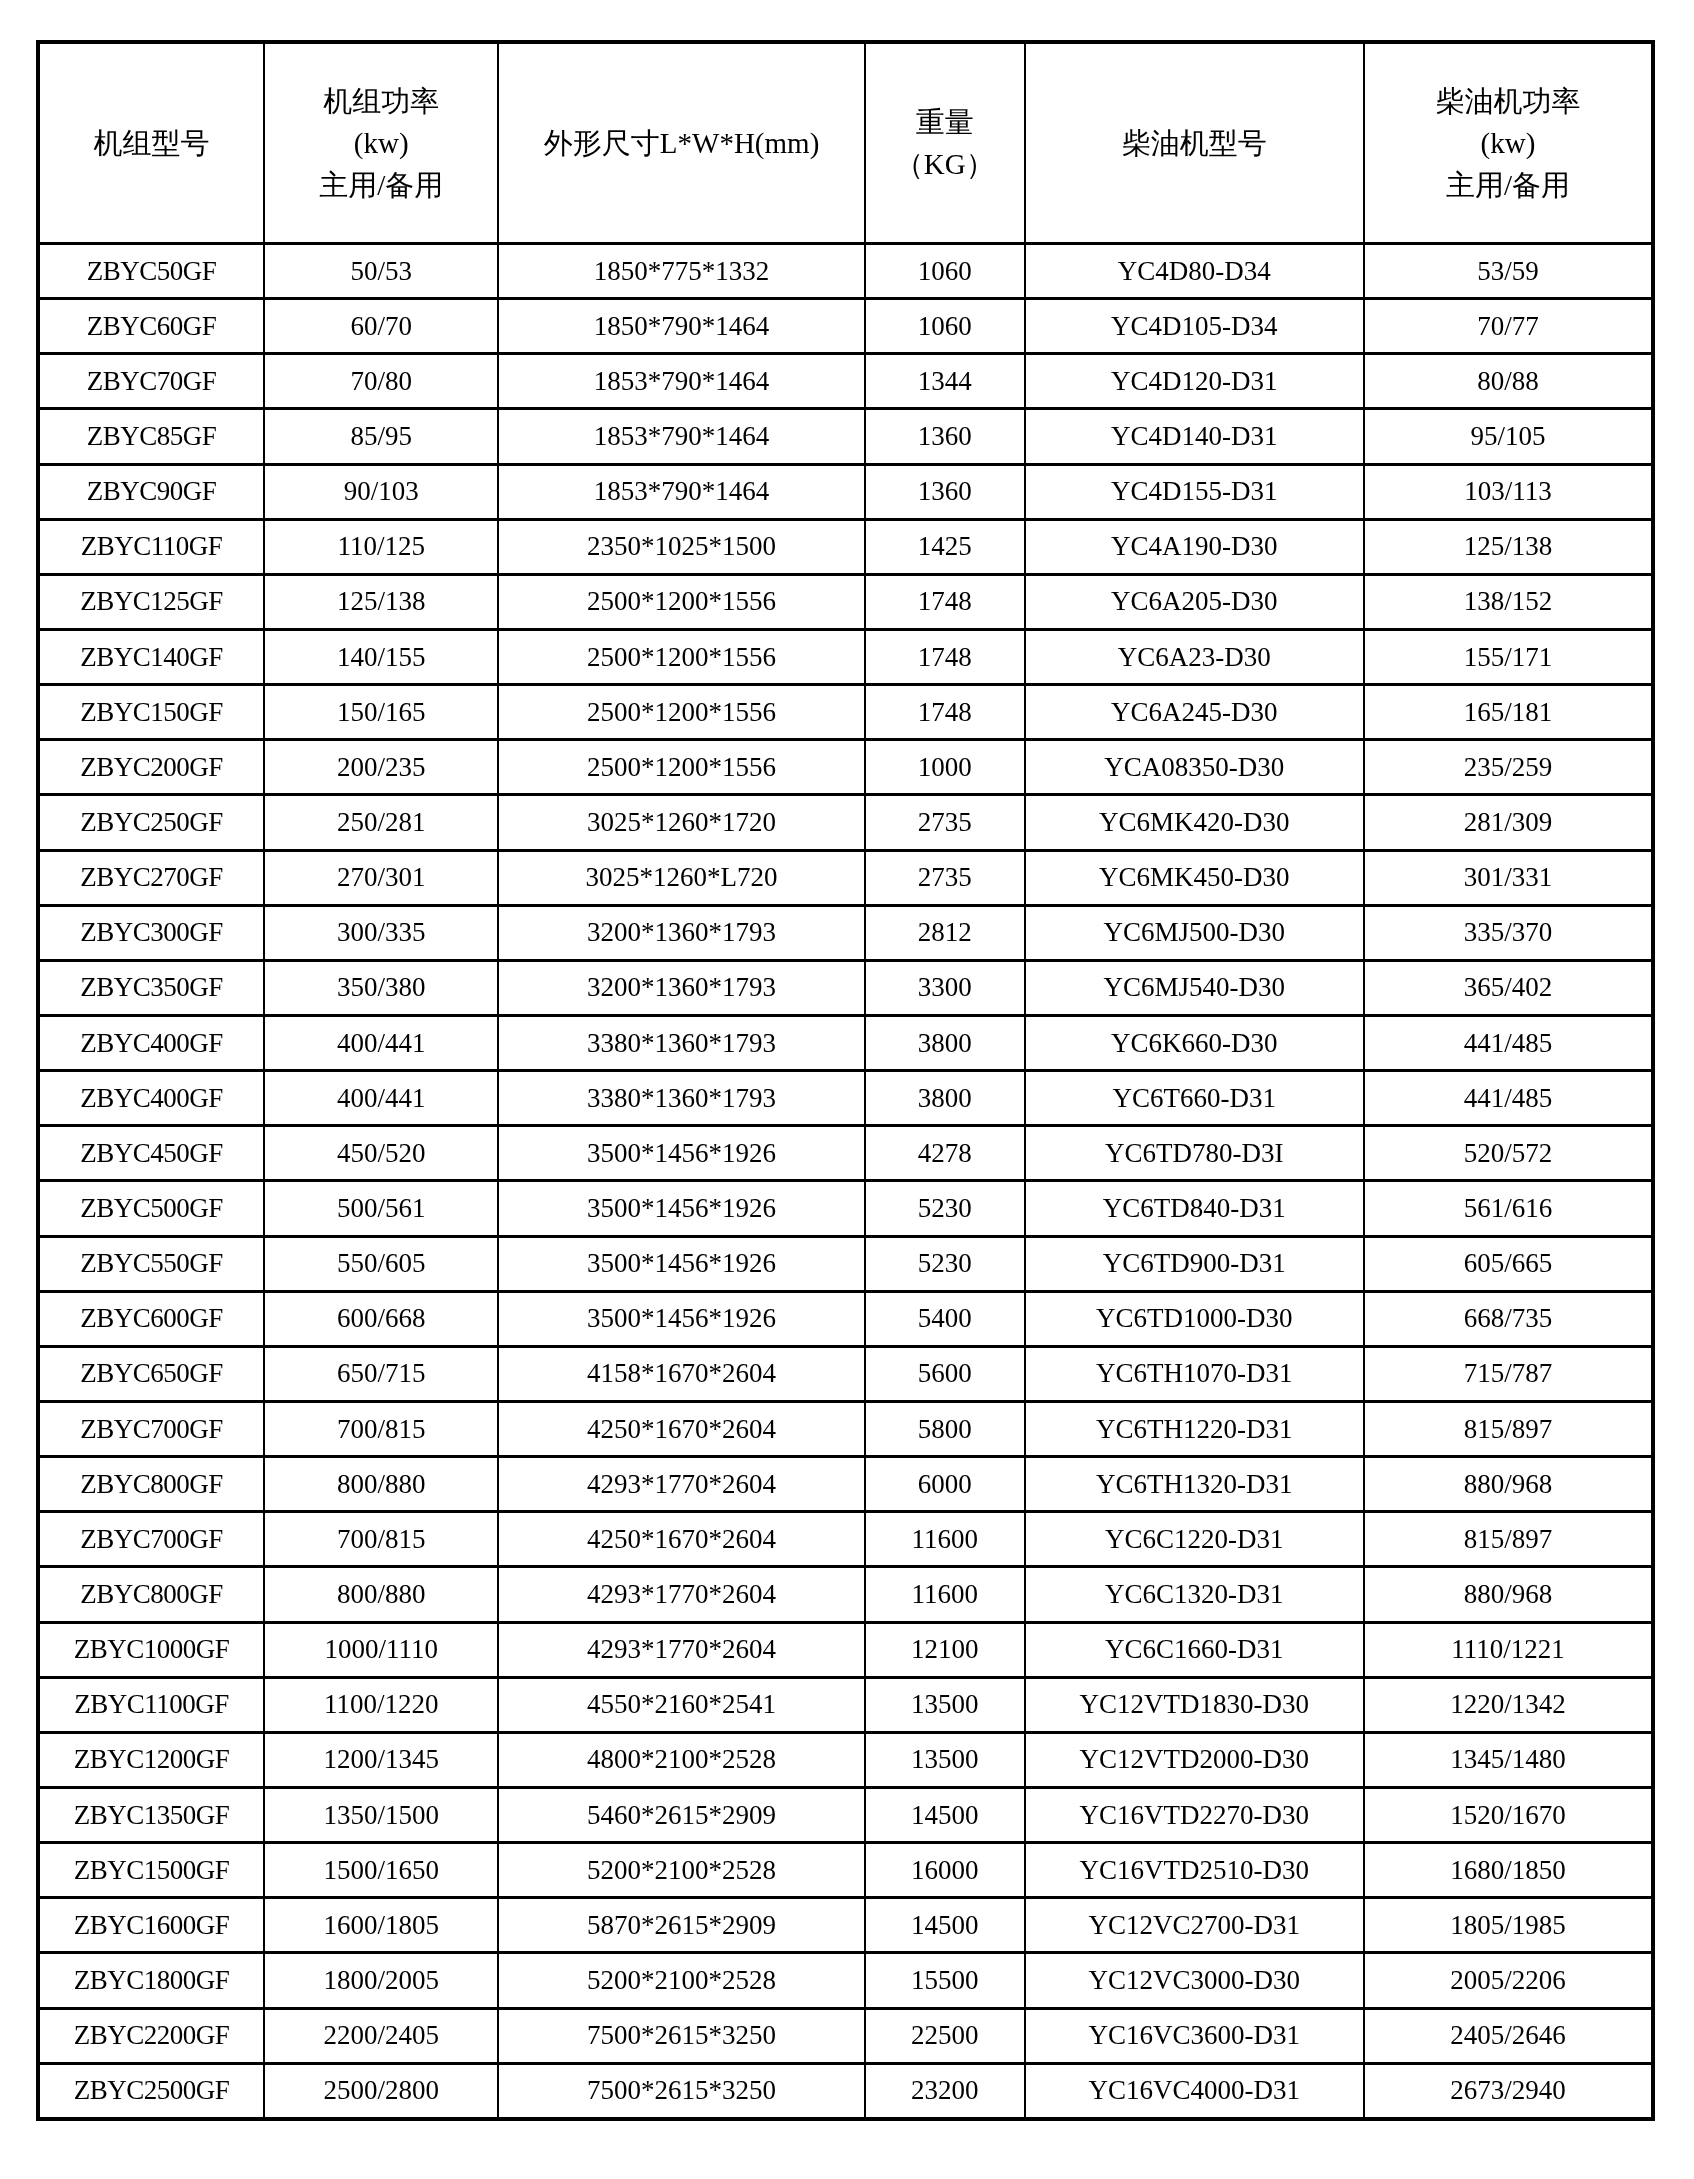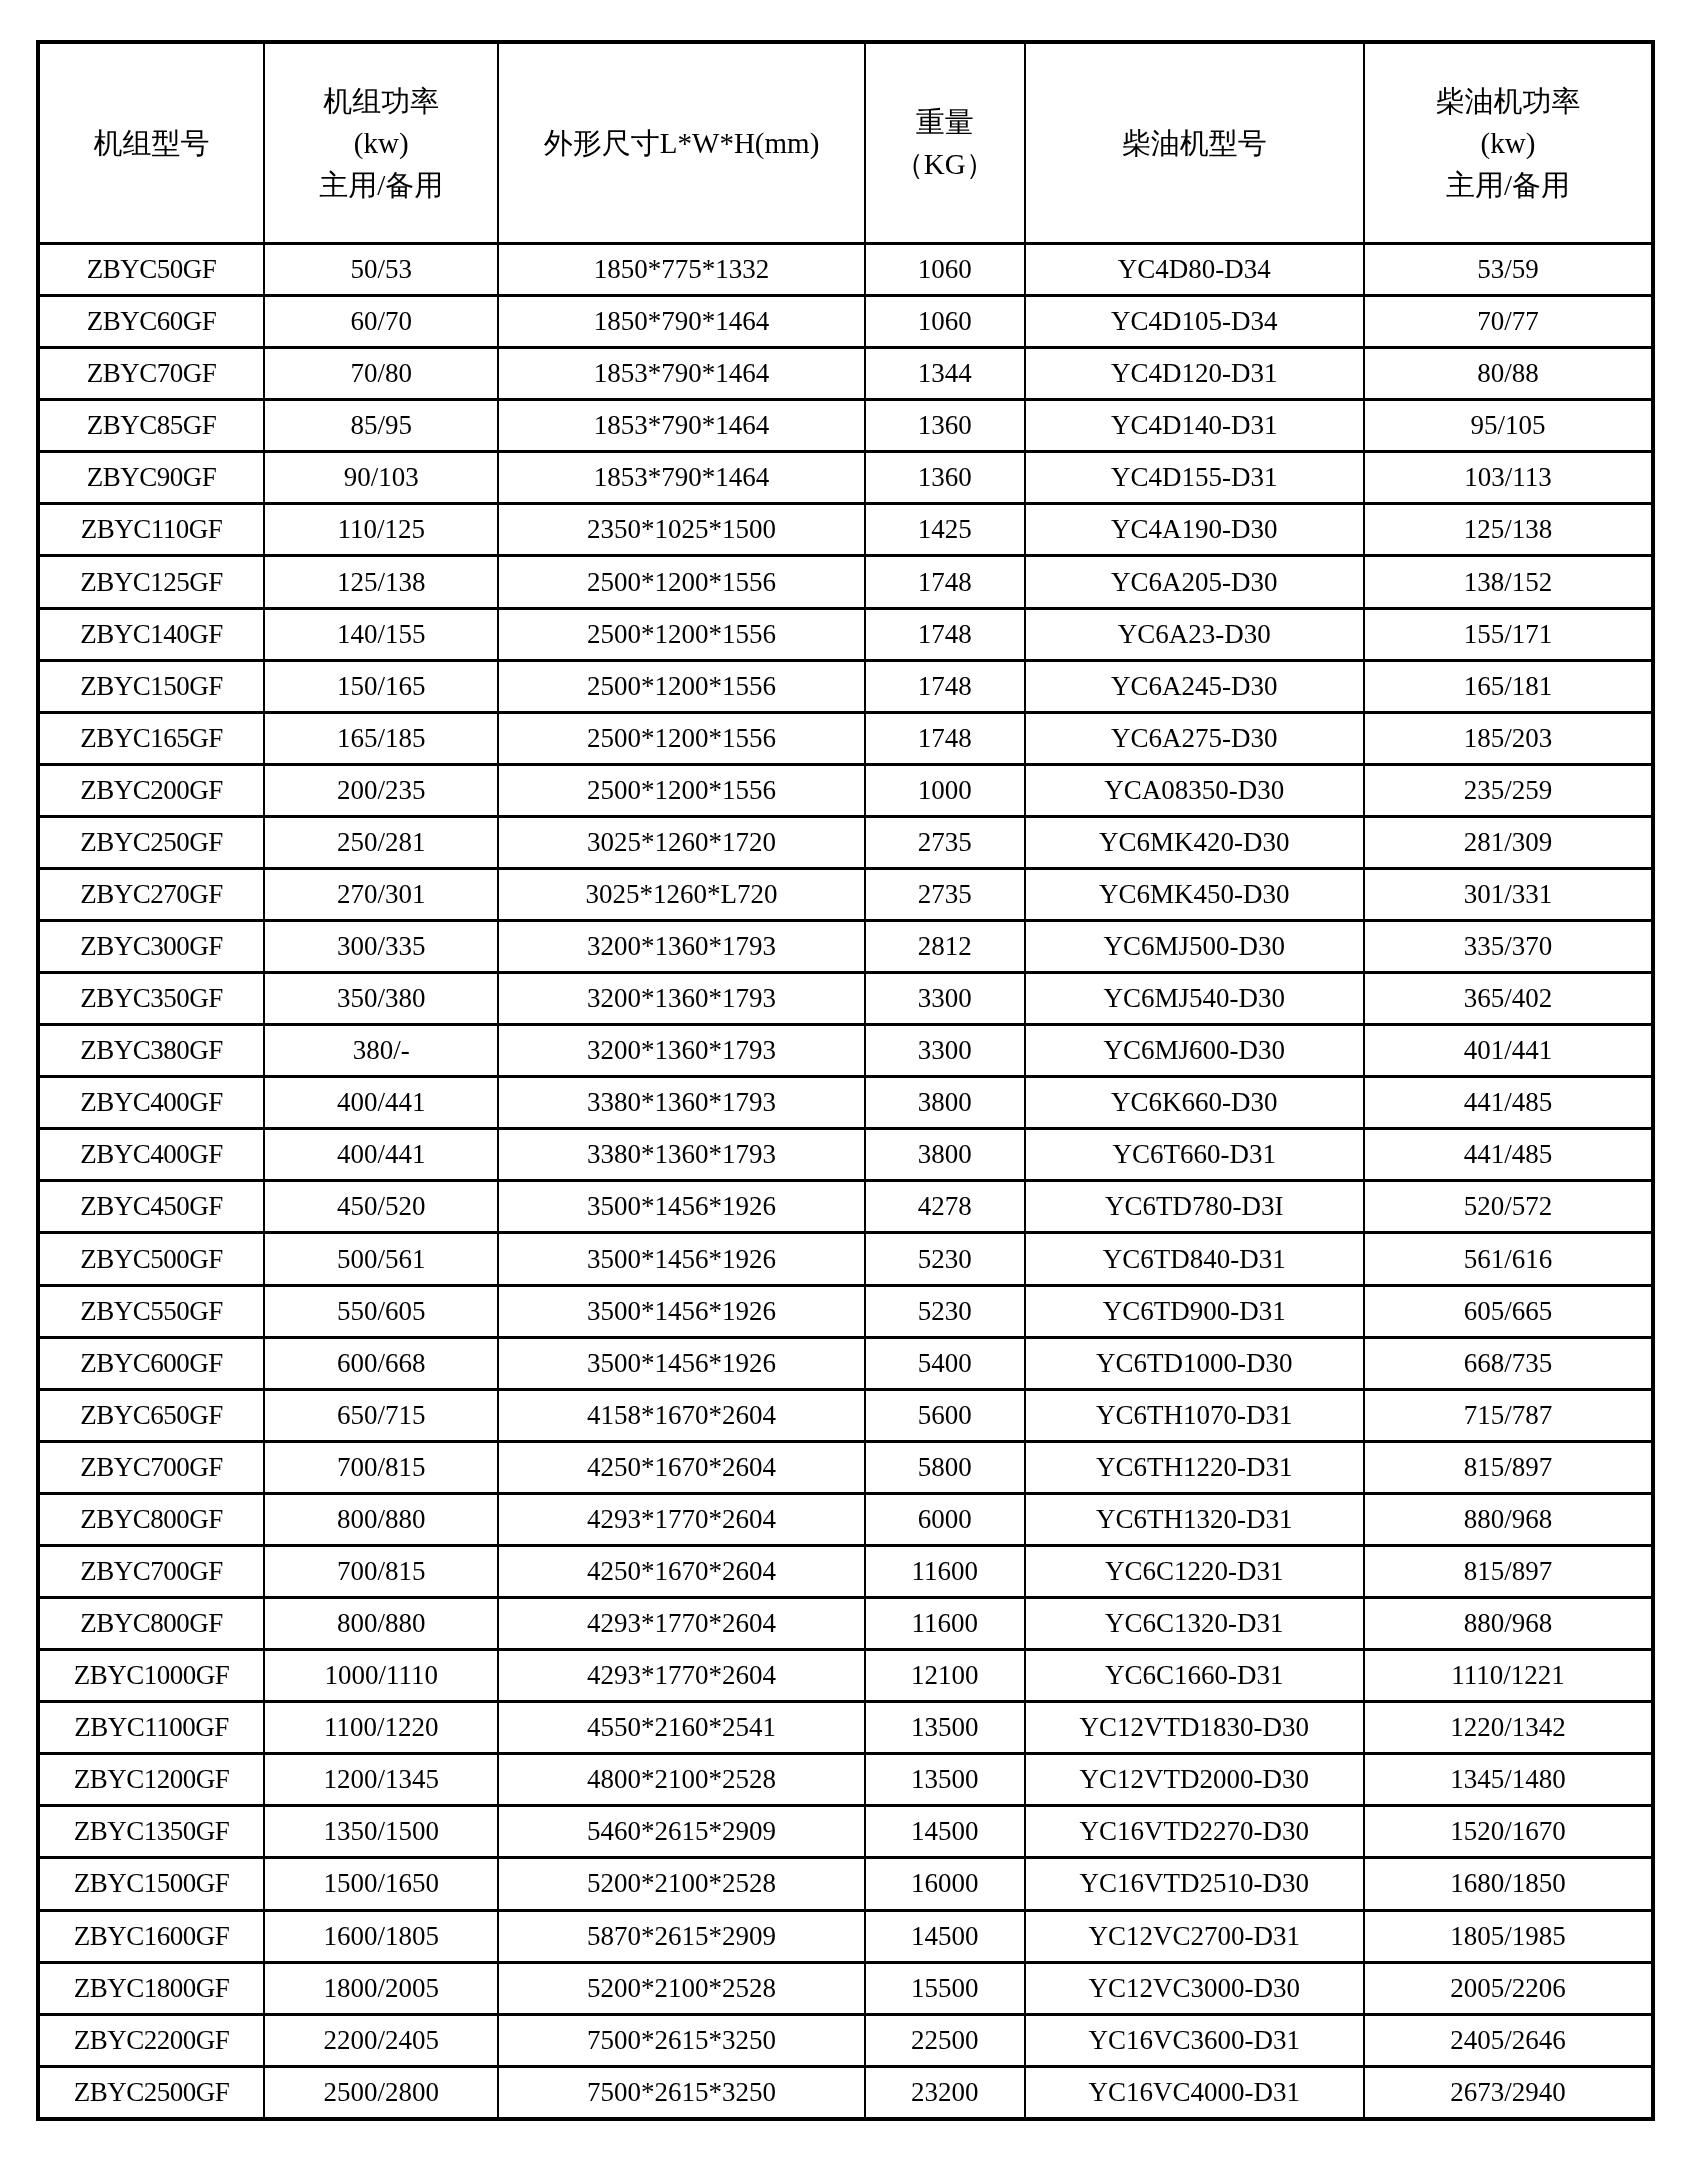--- a/index.html
+++ b/index.html
@@ -155,28 +155,20 @@
       </tr>
       <tr>
         <td>ZBYC150GF</td>
         <td>150/165</td>
         <td>2500*1200*1556</td>
         <td>1748</td>
         <td>YC6A245-D30</td>
         <td>165/181</td>
       </tr>
       <tr>
-        <td>ZBYC165GF</td>
-        <td>165/185</td>
-        <td>2500*1200*1556</td>
-        <td>1748</td>
-        <td>YC6A275-D30</td>
-        <td>185/203</td>
-      </tr>
-      <tr>
         <td>ZBYC200GF</td>
         <td>200/235</td>
         <td>2500*1200*1556</td>
         <td>1000</td>
         <td>YCA08350-D30</td>
         <td>235/259</td>
       </tr>
       <tr>
         <td>ZBYC250GF</td>
         <td>250/281</td>
@@ -203,28 +195,20 @@
       </tr>
       <tr>
         <td>ZBYC350GF</td>
         <td>350/380</td>
         <td>3200*1360*1793</td>
         <td>3300</td>
         <td>YC6MJ540-D30</td>
         <td>365/402</td>
       </tr>
       <tr>
-        <td>ZBYC380GF</td>
-        <td>380/-</td>
-        <td>3200*1360*1793</td>
-        <td>3300</td>
-        <td>YC6MJ600-D30</td>
-        <td>401/441</td>
-      </tr>
-      <tr>
         <td>ZBYC400GF</td>
         <td>400/441</td>
         <td>3380*1360*1793</td>
         <td>3800</td>
         <td>YC6K660-D30</td>
         <td>441/485</td>
       </tr>
       <tr>
         <td>ZBYC400GF</td>
         <td>400/441</td>

